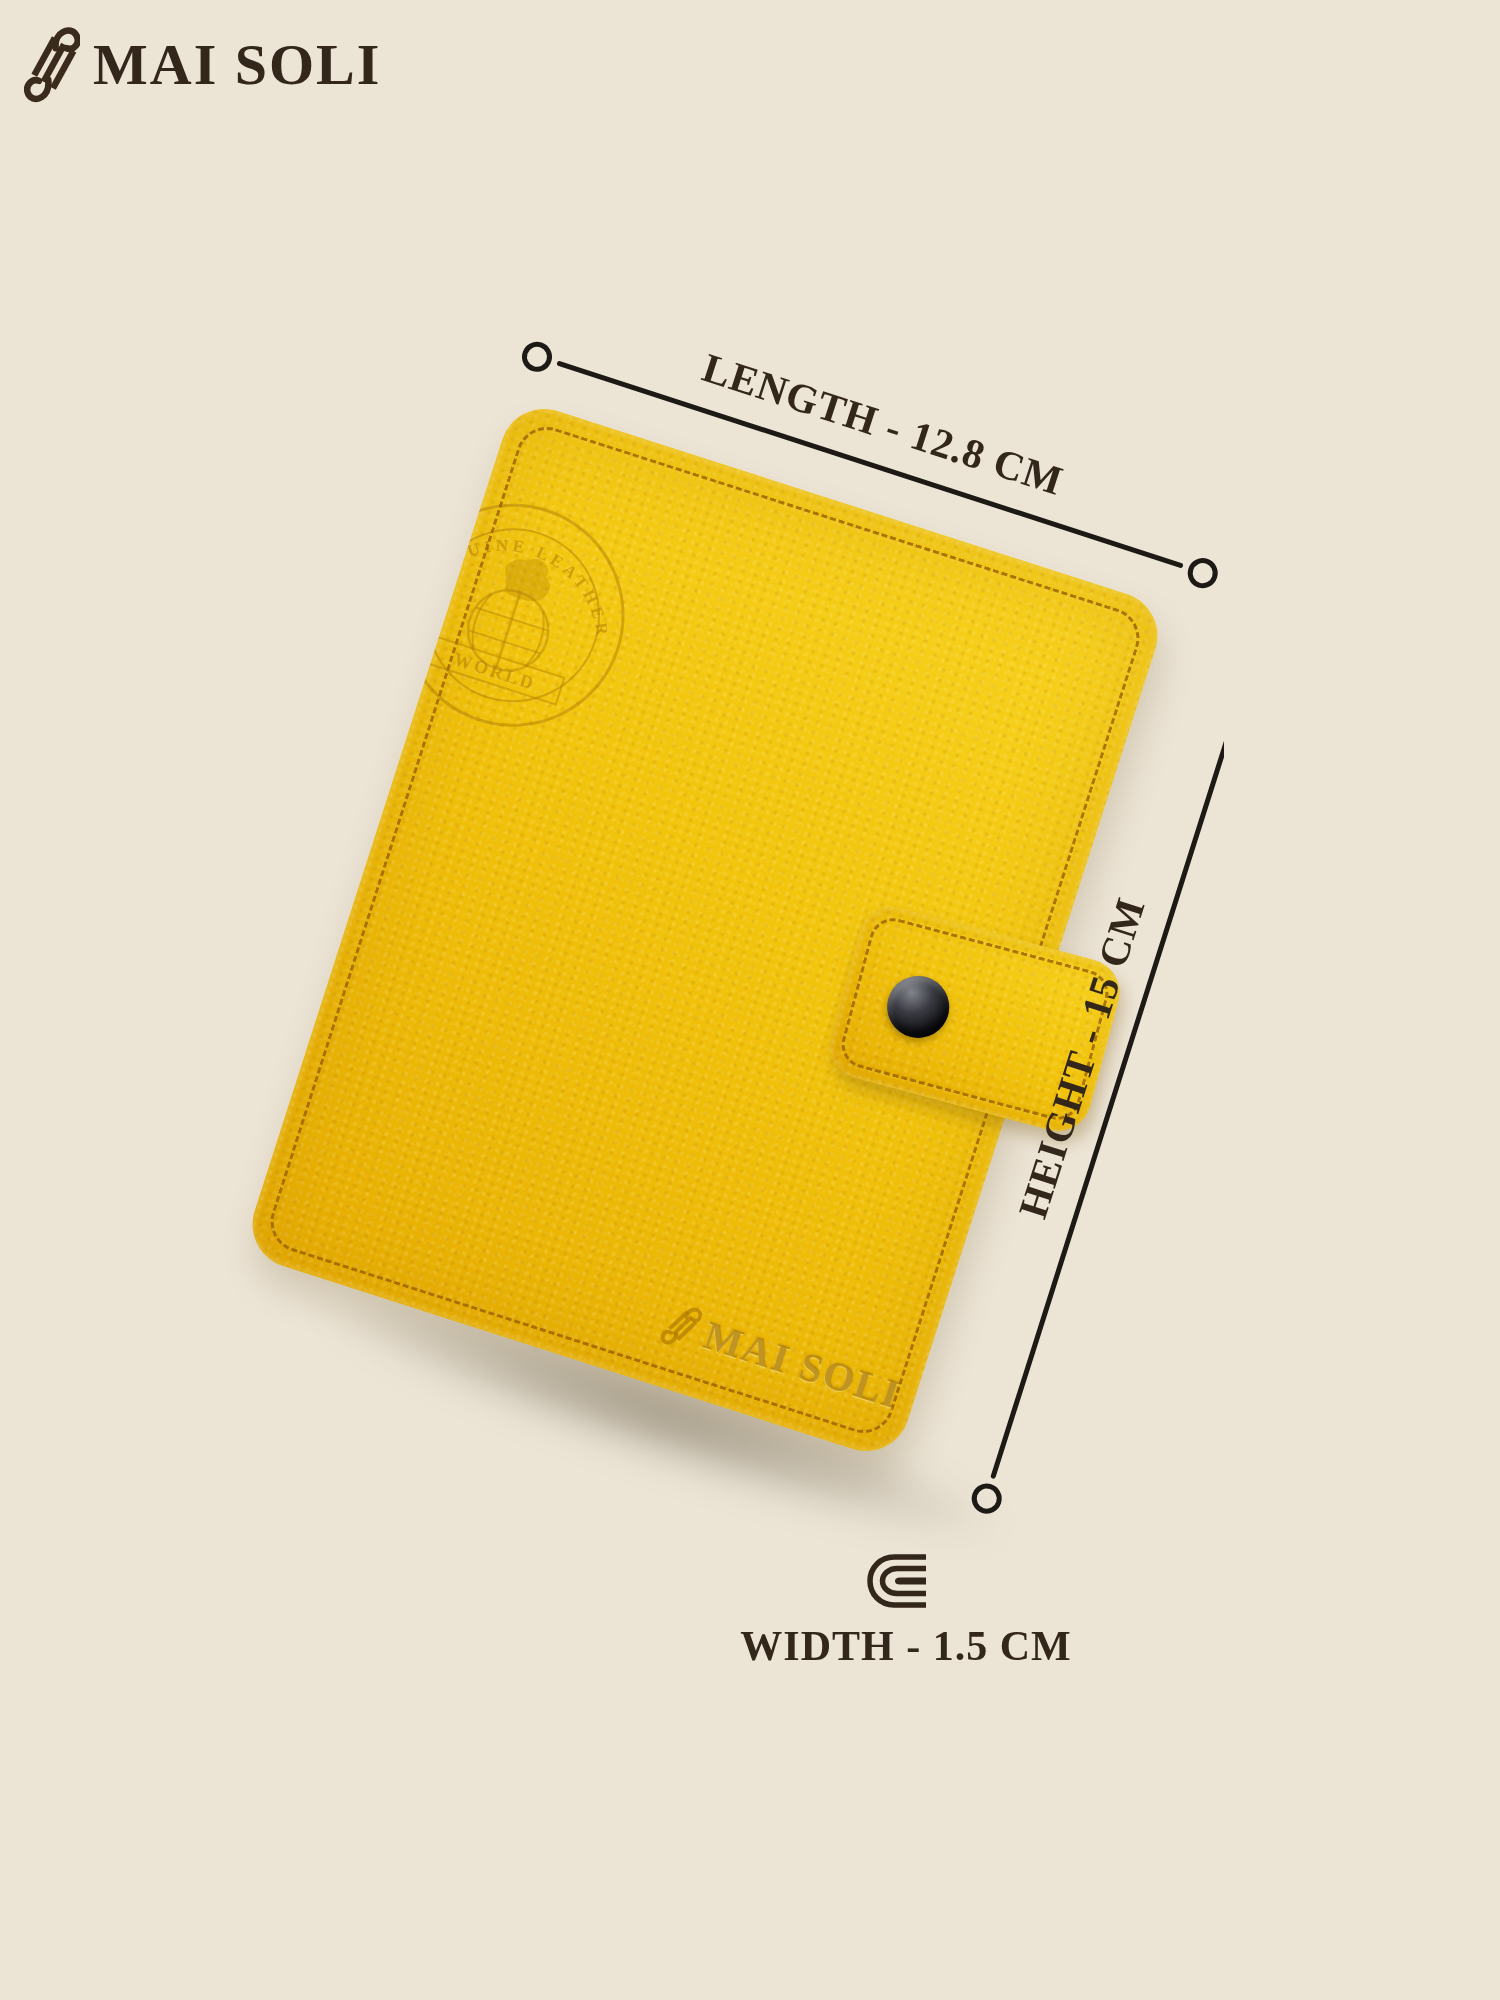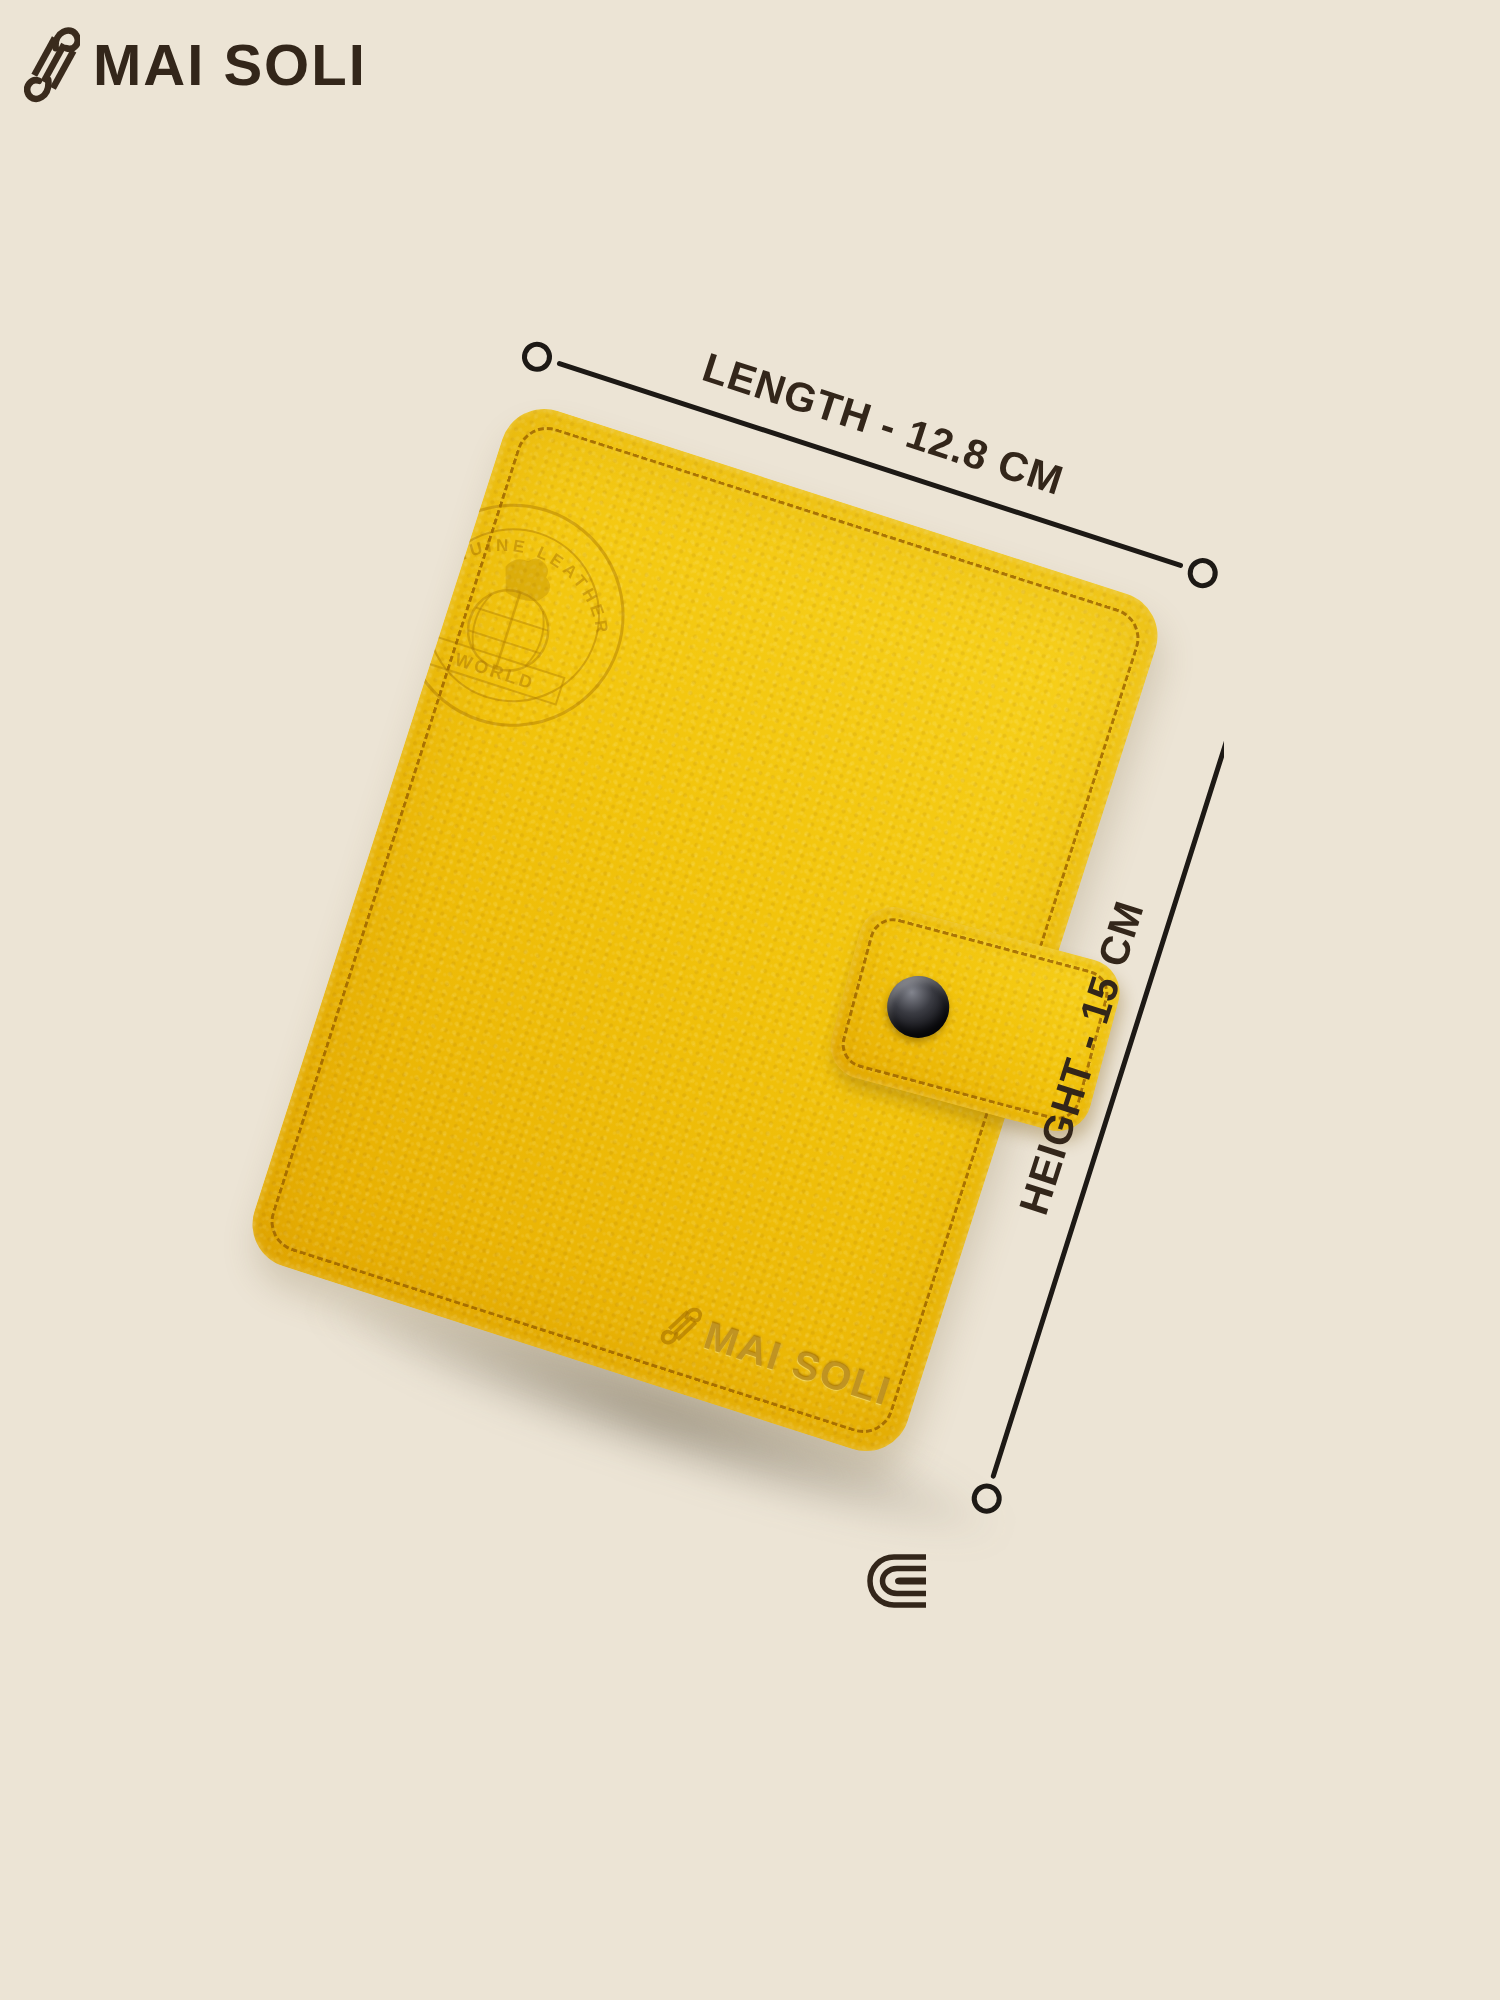--- a/index.html
+++ b/index.html
@@ -1,19 +1,19 @@
 <!DOCTYPE html>
 <html style="--background: #ece4d5; --leather: #f2c40c; --leather_highlight: #f8d31f; --leather_shadow: #e7ae02; --stitch: #96600a; --ink: #33261a; --line: #1d1915; --snap: #0e0e12;"><head>
 <meta charset="utf-8">
 <style>
   html,body{margin:0;padding:0;background:#ece4d5;}
   #stage{
     position:relative;width:1224px;height:2000px;overflow:hidden;
     background:var(--background,#ece4d5);
-    font-family:Liberation Sans, sans-serif;
+    font-family:Liberation Serif, serif;
   }
   
   .brand-header{position:absolute;left:24px;top:22px;display:flex;align-items:center;gap:13px;z-index:6;}
   .brand-name{font-size:58px;font-weight:bold;letter-spacing:2px;color:var(--ink,#3a2b1d);}
   
   .wallet-shadow{
     position:absolute;left:290px;top:1368px;width:740px;height:96px;z-index:1;
     background:radial-gradient(ellipse at center, rgba(104,95,76,.55) 0%, rgba(104,95,76,0) 70%);
     transform:rotate(18.5deg);filter:blur(16px);
   }
@@ -149,14 +149,15 @@
     <span class="dim-label">HEIGHT - 15 CM</span>
   </div>
 
   <svg id="width-icon" width="62" height="56" viewBox="0 0 62 56">
     <g fill="none" stroke="currentColor" stroke-width="5.5">
       <path d="M60 4 H28 C14.5 4 4 14.5 4 28 C4 41.5 14.5 52 28 52 H60"></path>
       <path d="M60 15.5 H31 C23 15.5 16.5 21 16.5 28 C16.5 35 23 40.5 31 40.5 H60"></path>
       <path d="M60 27 H34 C32.5 27 31.5 27.4 31.5 28 C31.5 28.6 32.5 29 34 29 H60" stroke-width="5"></path>
     </g>
   </svg>
+  <div id="width-label">WIDTH - 1.5 CM</div>
 
 </div>
 
 </body></html>

